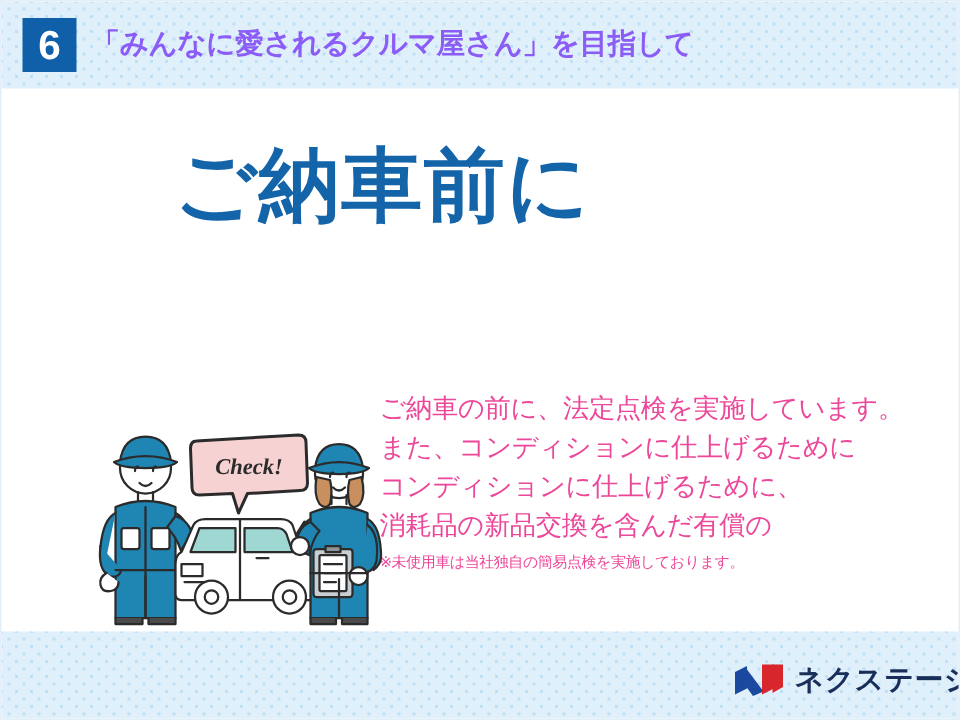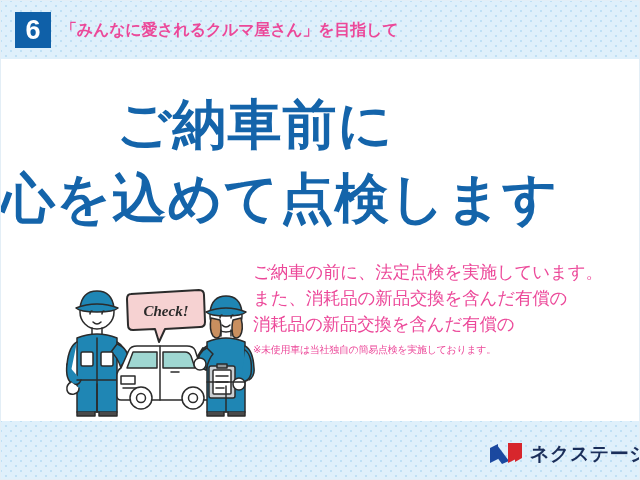--- a/index.html
+++ b/index.html
@@ -58,23 +58,23 @@
     line-height: 36px;
     text-align: center;
     letter-spacing: 0px;
   }
   #header-title {
     position: absolute;
     left: 60px;
     top: 14px;
     height: 30px;
     line-height: 30px;
-    font-size: 16px;
-    font-weight: bold;
-    color: #ec4899;
+    font-size: 19px;
+    font-weight: bold;
+    color: #8b5cf6;
     white-space: nowrap;
     letter-spacing: -0.2px;
   }
 
   
   #headline {
     position: absolute;
     left: 0;
     top: 86px;
     width: 508px;
@@ -155,21 +155,20 @@
 
 <div id="page">
 
   <div id="header-band" class="dot-band"></div>
 
   <div id="header-badge">6</div>
   <div id="header-title">「みんなに愛されるクルマ屋さん」を目指して</div>
 
   <div id="headline">
     <span class="headline-line">ご納車前に</span>
-    <span class="headline-line">心を込めて点検します</span>
   </div>
 
   <div id="illustration">
     <svg width="196" height="146" viewBox="0 0 196 146" xmlns="http://www.w3.org/2000/svg">
       <g stroke="#2b2b2b" stroke-width="1.5" fill="none" stroke-linecap="round" stroke-linejoin="round">
 
         <g>
 
           <path d="M18 66 L18 140 L58 140 L58 66 Q38 58 18 66 Z" fill="#1f86b4"></path>
 
@@ -270,21 +269,22 @@
           <path d="M162 58 L162 64 M172 58 L172 64"></path>
         </g>
       </g>
 
       <text x="107" y="44" text-anchor="middle" font-family="'Liberation Serif', 'DejaVu Serif', serif" font-size="15" font-style="italic" font-weight="bold" fill="#2b2b2b">Check!</text>
     </svg>
   </div>
 
   <div id="body-copy">
     <span class="copy-line">ご納車の前に、法定点検を実施しています。</span>
-    <span class="copy-line">また、消耗品の新品交換を含んだ有償の</span>
+    <span class="copy-line">また、コンディションに仕上げるために</span>
+    <span class="copy-line">コンディションに仕上げるために、</span>
     <span class="copy-line">消耗品の新品交換を含んだ有償の</span>
     <span class="copy-note">※未使用車は当社独自の簡易点検を実施しております。</span>
   </div>
 
   <div id="footer-band" class="dot-band"></div>
 
   <div id="footer-logo">
     <svg id="logo-mark" viewBox="0 0 34 23" xmlns="http://www.w3.org/2000/svg">
       <path d="M1 21 L1 6 L9 2 L9 17 Z" fill="#1b49a0"></path>
       <path d="M8 3 L20 19 L13 22 L2 7 Z" fill="#1b49a0"></path>

